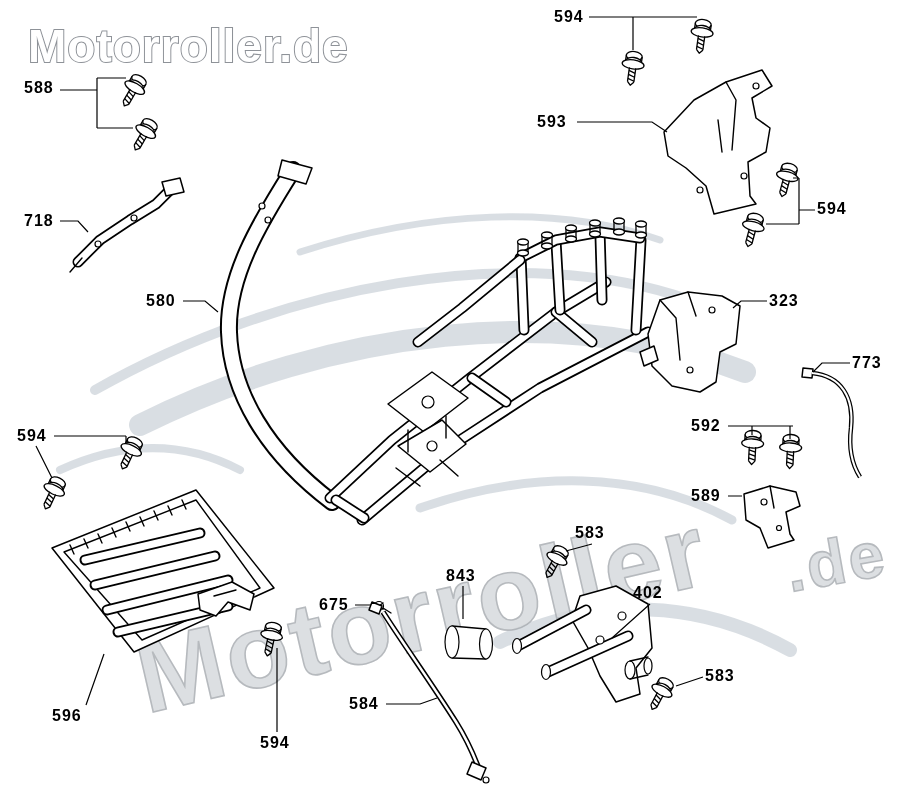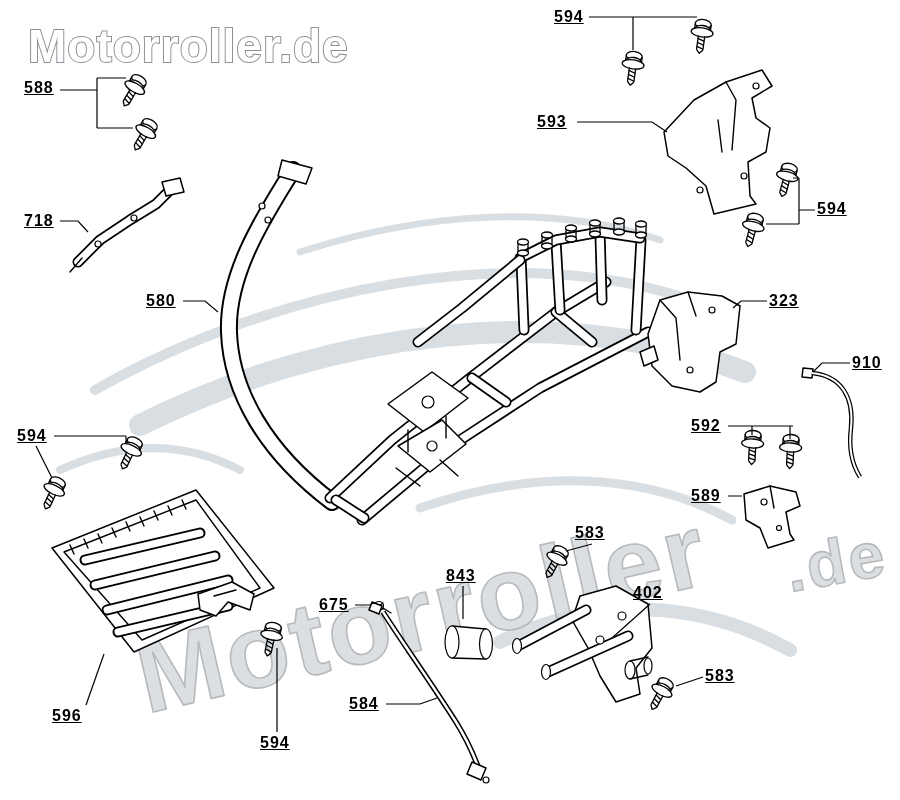--- a/index.html
+++ b/index.html
@@ -1,20 +1,20 @@
 <!DOCTYPE html>
 <html><head>
 <meta charset="utf-8">
 <style>
   html,body{margin:0;padding:0;background:#fff;}
   .stage{position:relative;width:900px;height:800px;background:#fff;overflow:hidden;
          font-family:"Liberation Sans",sans-serif;}
   .stage svg{position:absolute;left:0;top:0;}
   .part-label{position:absolute;font:bold 16px "Liberation Sans",sans-serif;
-              color:#000;text-decoration:underline;letter-spacing:1px;line-height:18px;}
+              color:#000;letter-spacing:1px;line-height:18px;}
   
   .tube-o{fill:none;stroke:#000;stroke-width:11;stroke-linecap:round;stroke-linejoin:round}
   .tube-i{fill:none;stroke:#fff;stroke-width:7.5;stroke-linecap:round;stroke-linejoin:round}
   .big-o{fill:none;stroke:#000;stroke-width:18;stroke-linecap:round;stroke-linejoin:round}
   .big-i{fill:none;stroke:#fff;stroke-width:14;stroke-linecap:round;stroke-linejoin:round}
   .thin{fill:none;stroke:#000;stroke-width:1.4;stroke-linejoin:round;stroke-linecap:round}
   .plate{fill:#fff;stroke:#000;stroke-width:1.5;stroke-linejoin:round}
   .hole{fill:#fff;stroke:#000;stroke-width:1.2}
   .leader{fill:none;stroke:#000;stroke-width:1.2}
   .slot-o{fill:none;stroke:#000;stroke-width:11;stroke-linecap:round}
@@ -239,21 +239,21 @@
          M277,732 V648"></path>
   </svg>
 
   <div class="part-label" style="left:554px;top:8px">594</div>
   <div class="part-label" style="left:24px;top:79px">588</div>
   <div class="part-label" style="left:537px;top:113px">593</div>
   <div class="part-label" style="left:817px;top:200px">594</div>
   <div class="part-label" style="left:24px;top:212px">718</div>
   <div class="part-label" style="left:146px;top:292px">580</div>
   <div class="part-label" style="left:769px;top:292px">323</div>
-  <div class="part-label" style="left:852px;top:354px">910</div>
+  <div class="part-label" style="left:852px;top:354px">773</div>
   <div class="part-label" style="left:17px;top:427px">594</div>
   <div class="part-label" style="left:691px;top:417px">592</div>
   <div class="part-label" style="left:691px;top:487px">589</div>
   <div class="part-label" style="left:575px;top:524px">583</div>
   <div class="part-label" style="left:446px;top:567px">843</div>
   <div class="part-label" style="left:633px;top:584px">402</div>
   <div class="part-label" style="left:319px;top:596px">675</div>
   <div class="part-label" style="left:705px;top:667px">583</div>
   <div class="part-label" style="left:349px;top:695px">584</div>
   <div class="part-label" style="left:52px;top:707px">596</div>

